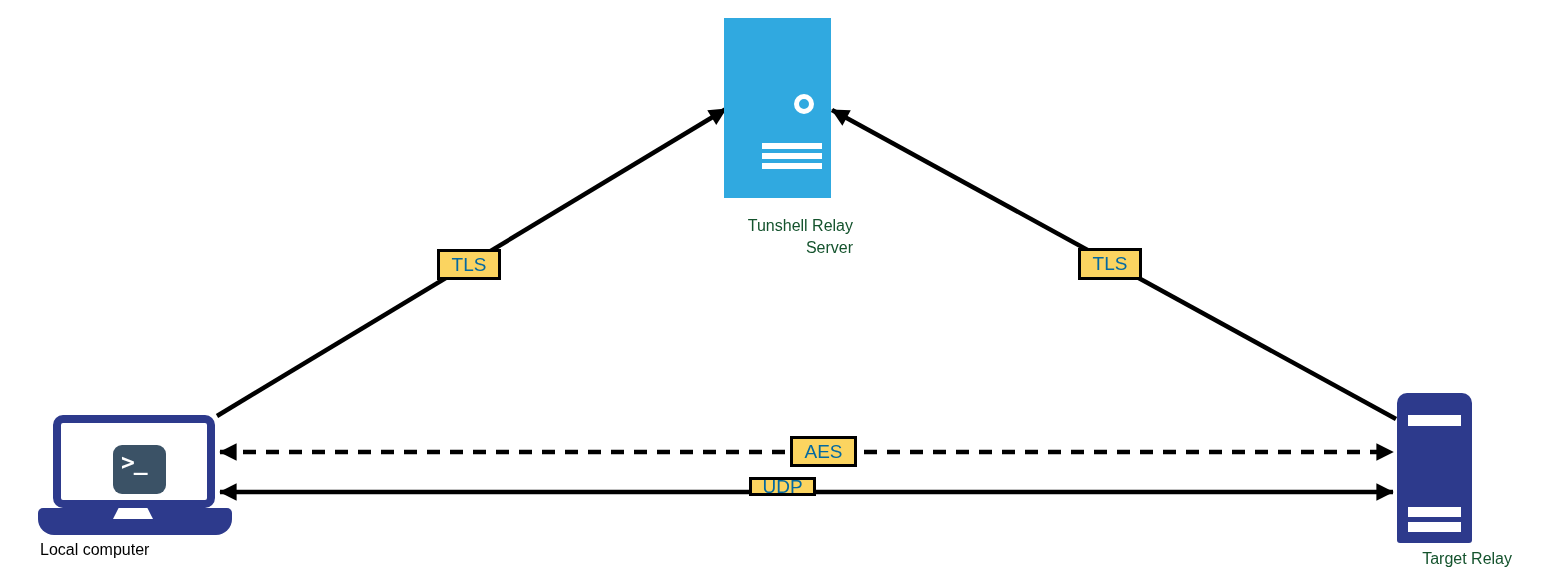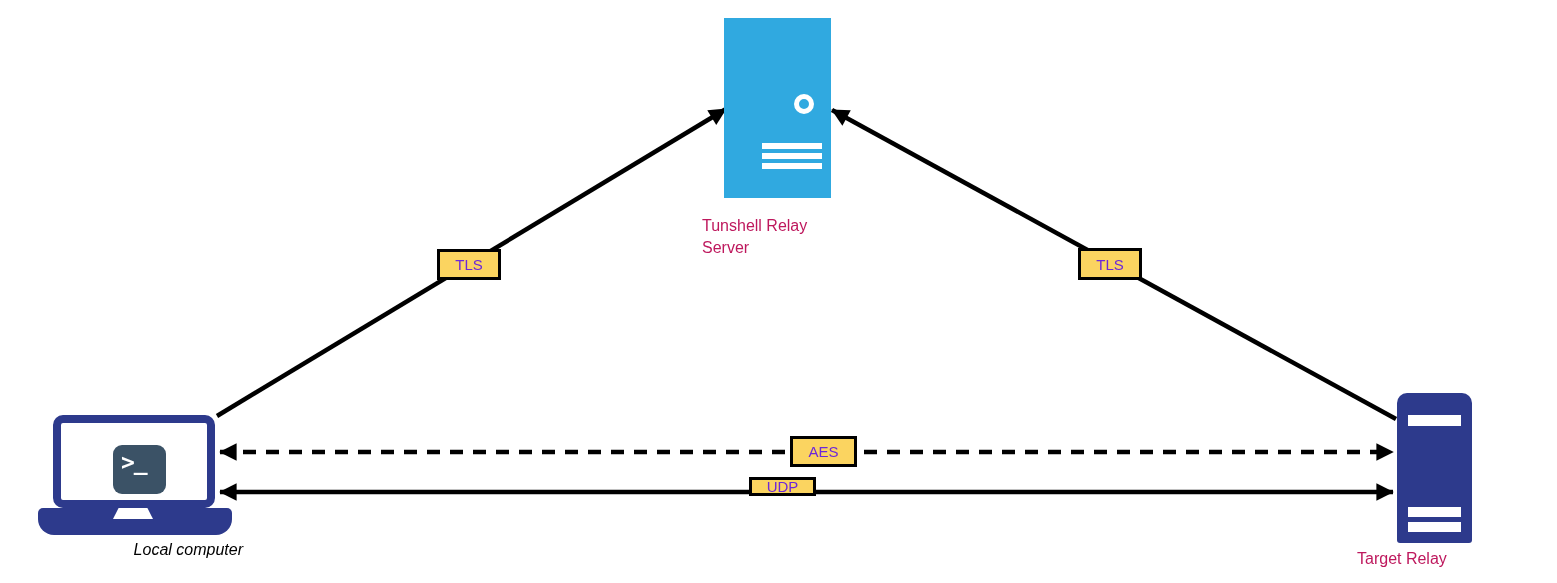--- a/index.html
+++ b/index.html
@@ -18,41 +18,41 @@
   .edge-line.dashed { stroke-dasharray: 13 10; }
   #arrowhead path { fill: var(--line-black, #000); }
 
   
   .edge-label {
     position: absolute;
     display: flex; align-items: center; justify-content: center;
     background: var(--label-yellow, #fbd460);
     border: 3px solid var(--line-black, #000);
     box-sizing: border-box;
-    font-size: 15px; color: #6d28d9;
+    font-size: 19px; color: #0369a1;
     z-index: 3;
   }
 
   
   .relay-server {
     position: absolute; left: 724px; top: 18px;
     width: 107px; height: 180px;
     background: var(--sky-blue, #30a9e0);
   }
   .relay-ring {
     position: absolute; left: 70px; top: 76px;
     width: 20px; height: 20px; box-sizing: border-box;
     border: 5px solid #fff; border-radius: 50%;
   }
   .relay-bars { position: absolute; left: 38px; top: 125px; width: 60px; }
   .relay-bar { height: 6px; background: #fff; margin-bottom: 4px; }
 
   .node-label {
-    position: absolute; text-align: left;
-    font-size: 16px; color: #be185d; line-height: 22px;
+    position: absolute; text-align: right;
+    font-size: 16px; color: #14532d; line-height: 22px;
   }
   #relay-label { left: 702px; top: 215px; width: 151px; }
 
   
   .laptop { position: absolute; left: 38px; top: 410px; width: 194px; height: 170px; }
   .laptop-screen {
     position: absolute; left: 15px; top: 5px;
     width: 162px; height: 93px; box-sizing: border-box;
     background: #fff;
     border: 8px solid var(--navy, #2d3a8c);
@@ -74,21 +74,21 @@
     position: absolute; left: 0; top: 98px;
     width: 194px; height: 27px;
     background: var(--navy, #2d3a8c);
     border-radius: 5px 5px 16px 16px;
   }
   .laptop-notch {
     position: absolute; left: 75px; top: 0;
     width: 40px; height: 11px; background: #fff;
     clip-path: polygon(14% 0%, 86% 0%, 100% 100%, 0% 100%);
   }
-  #local-label { left: 11px; top: 131px; width: 194px; position: absolute; text-align: right; font-size: 16px; font-style: italic; }
+  #local-label { left: 2px; top: 131px; width: 194px; position: absolute; text-align: left; font-size: 16px; }
 
   
   .target-host {
     position: absolute; left: 1397px; top: 393px;
     width: 75px; height: 150px;
     background: var(--navy, #2d3a8c);
     border-radius: 10px 10px 3px 3px;
   }
   .target-bar { position: absolute; left: 11px; width: 53px; background: #fff; }
   .target-bar.top { top: 22px; height: 11px; }

